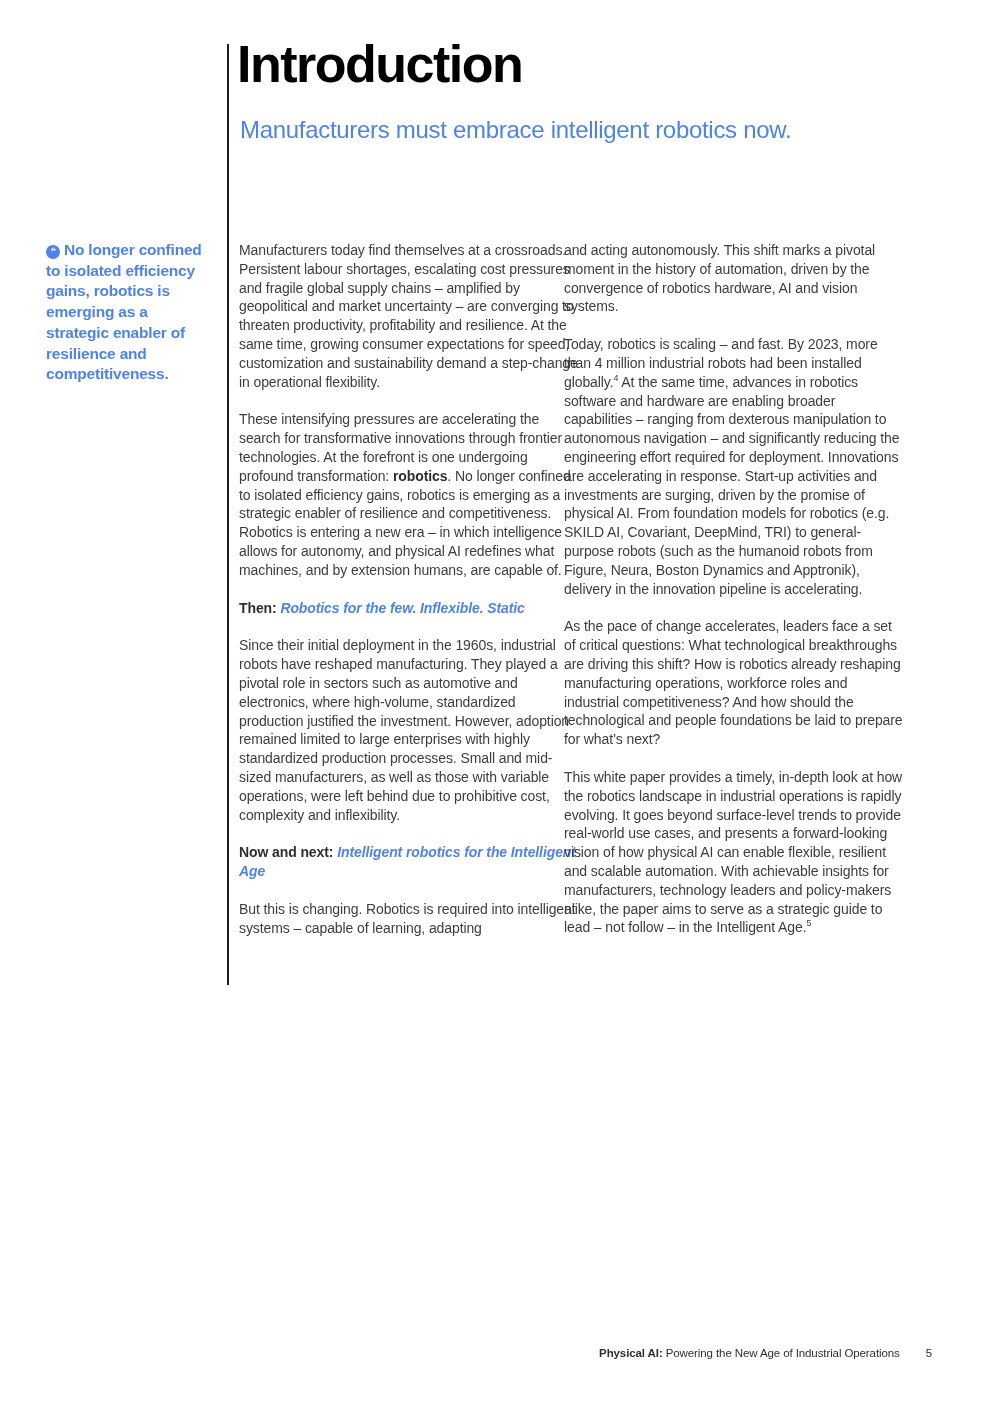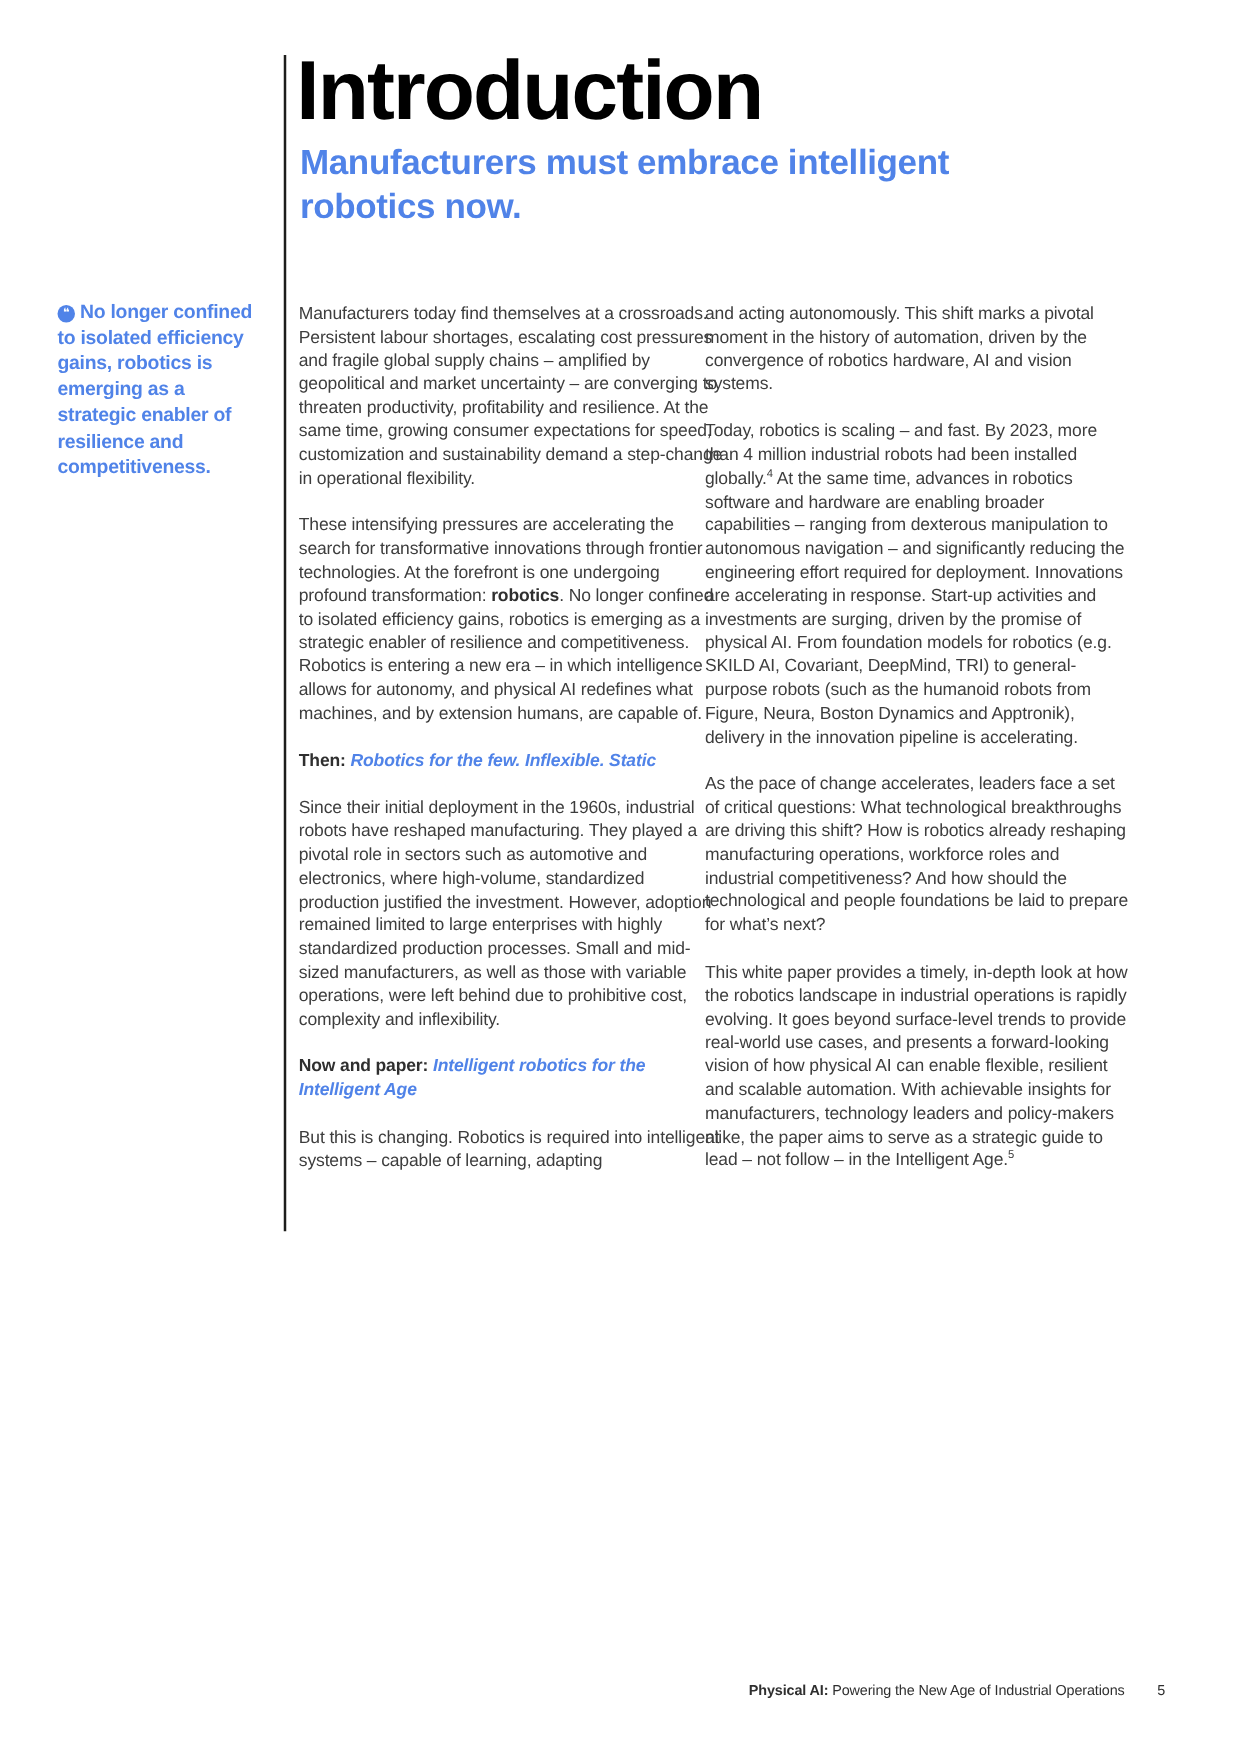--- a/index.html
+++ b/index.html
@@ -12,26 +12,26 @@
   .page {
     position: relative; width: 992px; height: 1403px;
     background: #ffffff; overflow: hidden;
   }
   .vrule {
     position: absolute; left: 227px; top: 44px;
     width: 2px; height: 941px; background: #1d1d1b;
   }
   .title {
     position: absolute; left: 237px; top: 36px;
-    font-size: 67px; font-weight: 700; color: #000000;
+    font-size: 52px; font-weight: 700; color: #000000;
     letter-spacing: -1.5px; line-height: 1.1; text-align: center;
   }
   .subtitle {
     position: absolute; left: 240px; top: 112px; width: 580px;
-    font-size: 28px; font-weight: 700; color: #5083e8;
+    font-size: 24px; font-weight: 400; color: #5083e8;
     line-height: 35px; letter-spacing: -0.3px;
   }
   .pullquote {
     position: absolute; left: 46px; top: 240px; width: 160px;
     font-size: 15.5px; font-weight: 700; color: #5083e8;
     line-height: 20.7px; letter-spacing: -0.2px;
   }
   .quote-icon {
     display: inline-flex; align-items: center; justify-content: center;
     width: 14px; height: 14px; border-radius: 50%;
@@ -71,21 +71,21 @@
 
   <aside class="pullquote">
     <span class="quote-icon">❝</span><span>No longer confined to isolated efficiency gains, robotics is emerging as a strategic enabler of resilience and competitiveness.</span>
   </aside>
 
   <div class="col col1">
     <p>Manufacturers today find themselves at a crossroads. Persistent labour shortages, escalating cost pressures and fragile global supply chains – amplified by geopolitical and market uncertainty – are converging to threaten productivity, profitability and resilience. At the same time, growing consumer expectations for speed, customization and sustainability demand a step-change in operational flexibility.</p>
     <p><span>These intensifying pressures are accelerating the search for transformative innovations through frontier technologies. At the forefront is one undergoing profound transformation: </span><strong class="dark-term">robotics</strong><span>. No longer confined to isolated efficiency gains, robotics is emerging as a strategic enabler of resilience and competitiveness. Robotics is entering a new era – in which intelligence allows for autonomy, and physical AI redefines what machines, and by extension humans, are capable of.</span></p>
     <p class="subhead"><strong class="subhead-label">Then:</strong> <em class="subhead-accent">Robotics for the few. Inflexible. Static</em></p>
     <p>Since their initial deployment in the 1960s, industrial robots have reshaped manufacturing. They played a pivotal role in sectors such as automotive and electronics, where high-volume, standardized production justified the investment. However, adoption remained limited to large enterprises with highly standardized production processes. Small and mid-sized manufacturers, as well as those with variable operations, were left behind due to prohibitive cost, complexity and inflexibility.</p>
-    <p class="subhead"><strong class="subhead-label">Now and paper:</strong> <em class="subhead-accent">Intelligent robotics for the Intelligent Age</em></p>
+    <p class="subhead"><strong class="subhead-label">Now and next:</strong> <em class="subhead-accent">Intelligent robotics for the Intelligent Age</em></p>
     <p>But this is changing. Robotics is required into intelligent systems – capable of learning, adapting</p>
   </div>
 
   <div class="col col2">
     <p>and acting autonomously. This shift marks a pivotal moment in the history of automation, driven by the convergence of robotics hardware, AI and vision systems.</p>
     <p><span>Today, robotics is scaling – and fast. By 2023, more than 4 million industrial robots had been installed globally.</span><sup class="fnref">4</sup><span> At the same time, advances in robotics software and hardware are enabling broader capabilities – ranging from dexterous manipulation to autonomous navigation – and significantly reducing the engineering effort required for deployment. Innovations are accelerating in response. Start-up activities and investments are surging, driven by the promise of physical AI. From foundation models for robotics (e.g. SKILD AI, Covariant, DeepMind, TRI) to general-purpose robots (such as the humanoid robots from Figure, Neura, Boston Dynamics and Apptronik), delivery in the innovation pipeline is accelerating.</span></p>
     <p>As the pace of change accelerates, leaders face a set of critical questions: What technological breakthroughs are driving this shift? How is robotics already reshaping manufacturing operations, workforce roles and industrial competitiveness? And how should the technological and people foundations be laid to prepare for what’s next?</p>
     <p><span>This white paper provides a timely, in-depth look at how the robotics landscape in industrial operations is rapidly evolving. It goes beyond surface-level trends to provide real-world use cases, and presents a forward-looking vision of how physical AI can enable flexible, resilient and scalable automation. With achievable insights for manufacturers, technology leaders and policy-makers alike, the paper aims to serve as a strategic guide to lead – not follow – in the Intelligent Age.</span><sup class="fnref">5</sup></p>
   </div>
 

